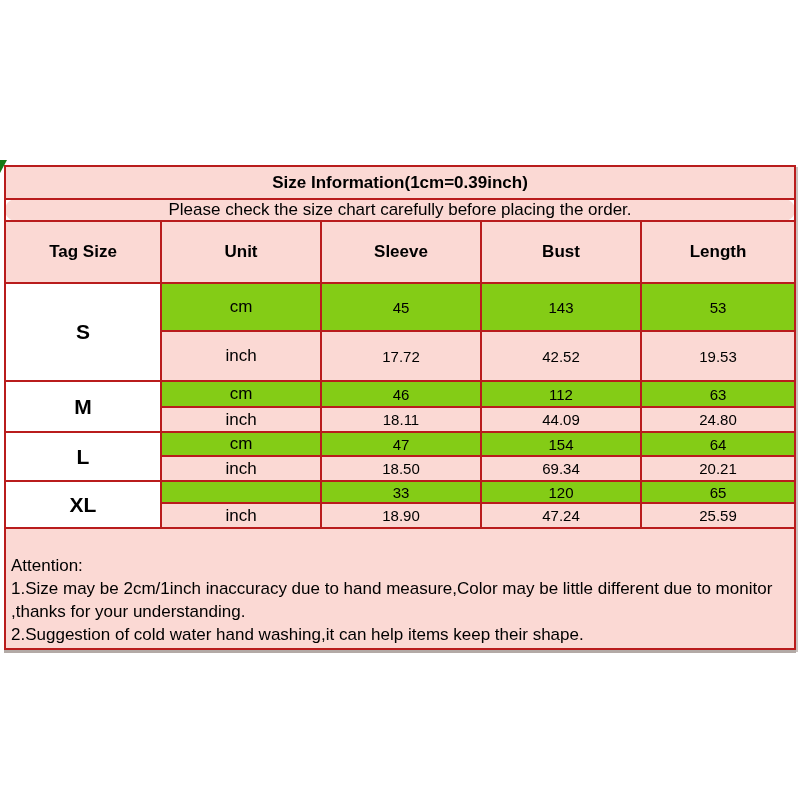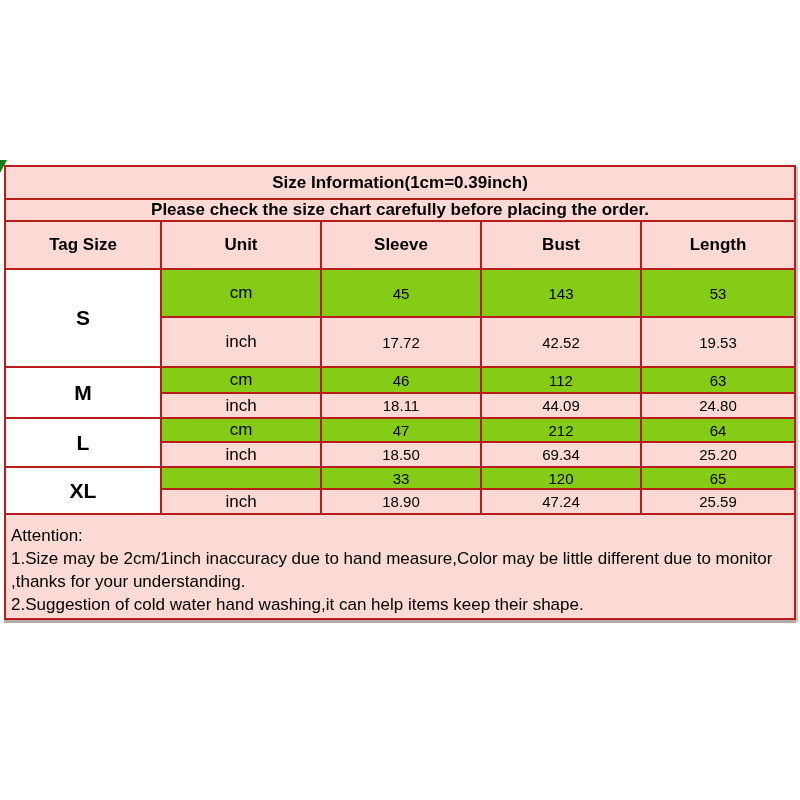--- a/index.html
+++ b/index.html
@@ -42,24 +42,25 @@
   .bg-white { background: #84cc16; }
 
   tr.title-row td {
     height: 33px;
     font-size: 17px;
     font-weight: bold;
   }
   tr.subtitle-row td {
     height: 15px;
     font-size: 17px;
-    font-weight: bold;
+    font-weight: normal;
+    border-radius: 11px;
   }
   tr.header-row th {
-    height: 48px;
+    height: 62px;
     font-size: 17px;
     font-weight: bold;
   }
   td.tag-cell {
     background: #ffffff;
     font-size: 21px;
     font-weight: bold;
   }
   td.unit-cell { font-size: 17px; font-weight: normal; }
   td.value-cell { font-size: 15px; font-weight: normal; }
@@ -70,21 +71,21 @@
   tr.row-m-inch td { height: 25px; }
   tr.row-l-cm td   { height: 24px; }
   tr.row-l-inch td { height: 25px; }
   tr.row-xl-cm td  { height: 22px; }
   tr.row-xl-inch td{ height: 25px; }
 
   tr.notes-row td {
     height: 97px;
     text-align: left;
     vertical-align: top;
-    padding: 9px 6px 2px 5px;
+    padding: 25px 6px 2px 5px;
     font-size: 17px;
     line-height: 23px;
     font-weight: normal;
   }
   .note-line { white-space: nowrap; }
 </style>
 </head>
 <body>
 
 <div class="green-corner"></div>
@@ -141,28 +142,28 @@
       <td class="unit-cell bg-pink">inch</td>
       <td class="value-cell bg-pink">18.11</td>
       <td class="value-cell bg-pink">44.09</td>
       <td class="value-cell bg-pink">24.80</td>
     </tr>
 
     <tr class="row-l-cm">
       <td class="tag-cell" rowspan="2">L</td>
       <td class="unit-cell bg-white">cm</td>
       <td class="value-cell bg-white">47</td>
-      <td class="value-cell bg-white">212</td>
+      <td class="value-cell bg-white">154</td>
       <td class="value-cell bg-white">64</td>
     </tr>
     <tr class="row-l-inch">
       <td class="unit-cell bg-pink">inch</td>
       <td class="value-cell bg-pink">18.50</td>
       <td class="value-cell bg-pink">69.34</td>
-      <td class="value-cell bg-pink">25.20</td>
+      <td class="value-cell bg-pink">20.21</td>
     </tr>
 
     <tr class="row-xl-cm">
       <td class="tag-cell" rowspan="2">XL</td>
       <td class="unit-cell bg-white"></td>
       <td class="value-cell bg-white">33</td>
       <td class="value-cell bg-white">120</td>
       <td class="value-cell bg-white">65</td>
     </tr>
     <tr class="row-xl-inch">

